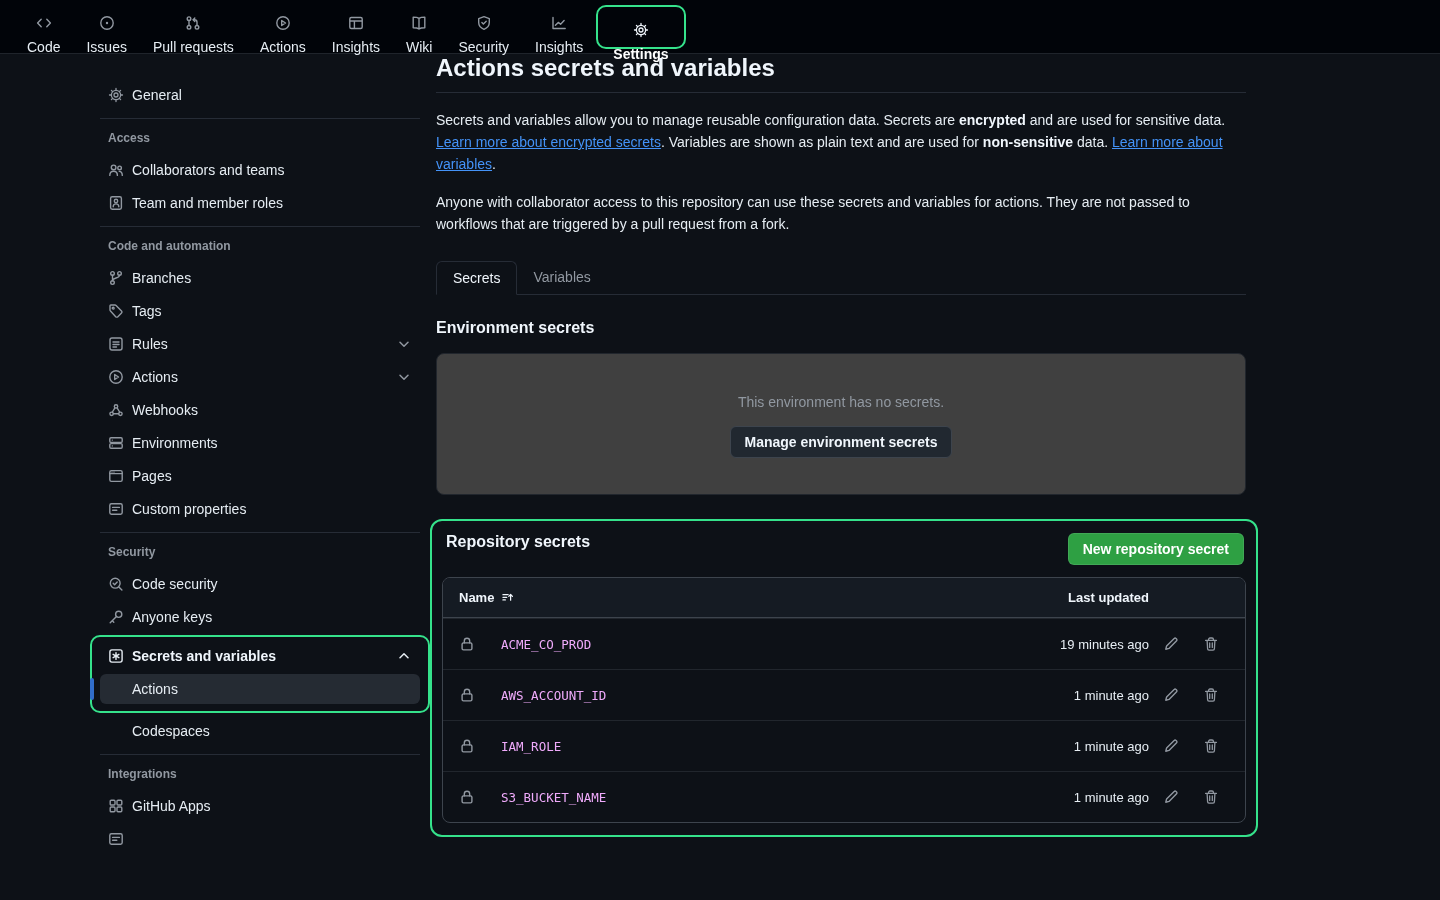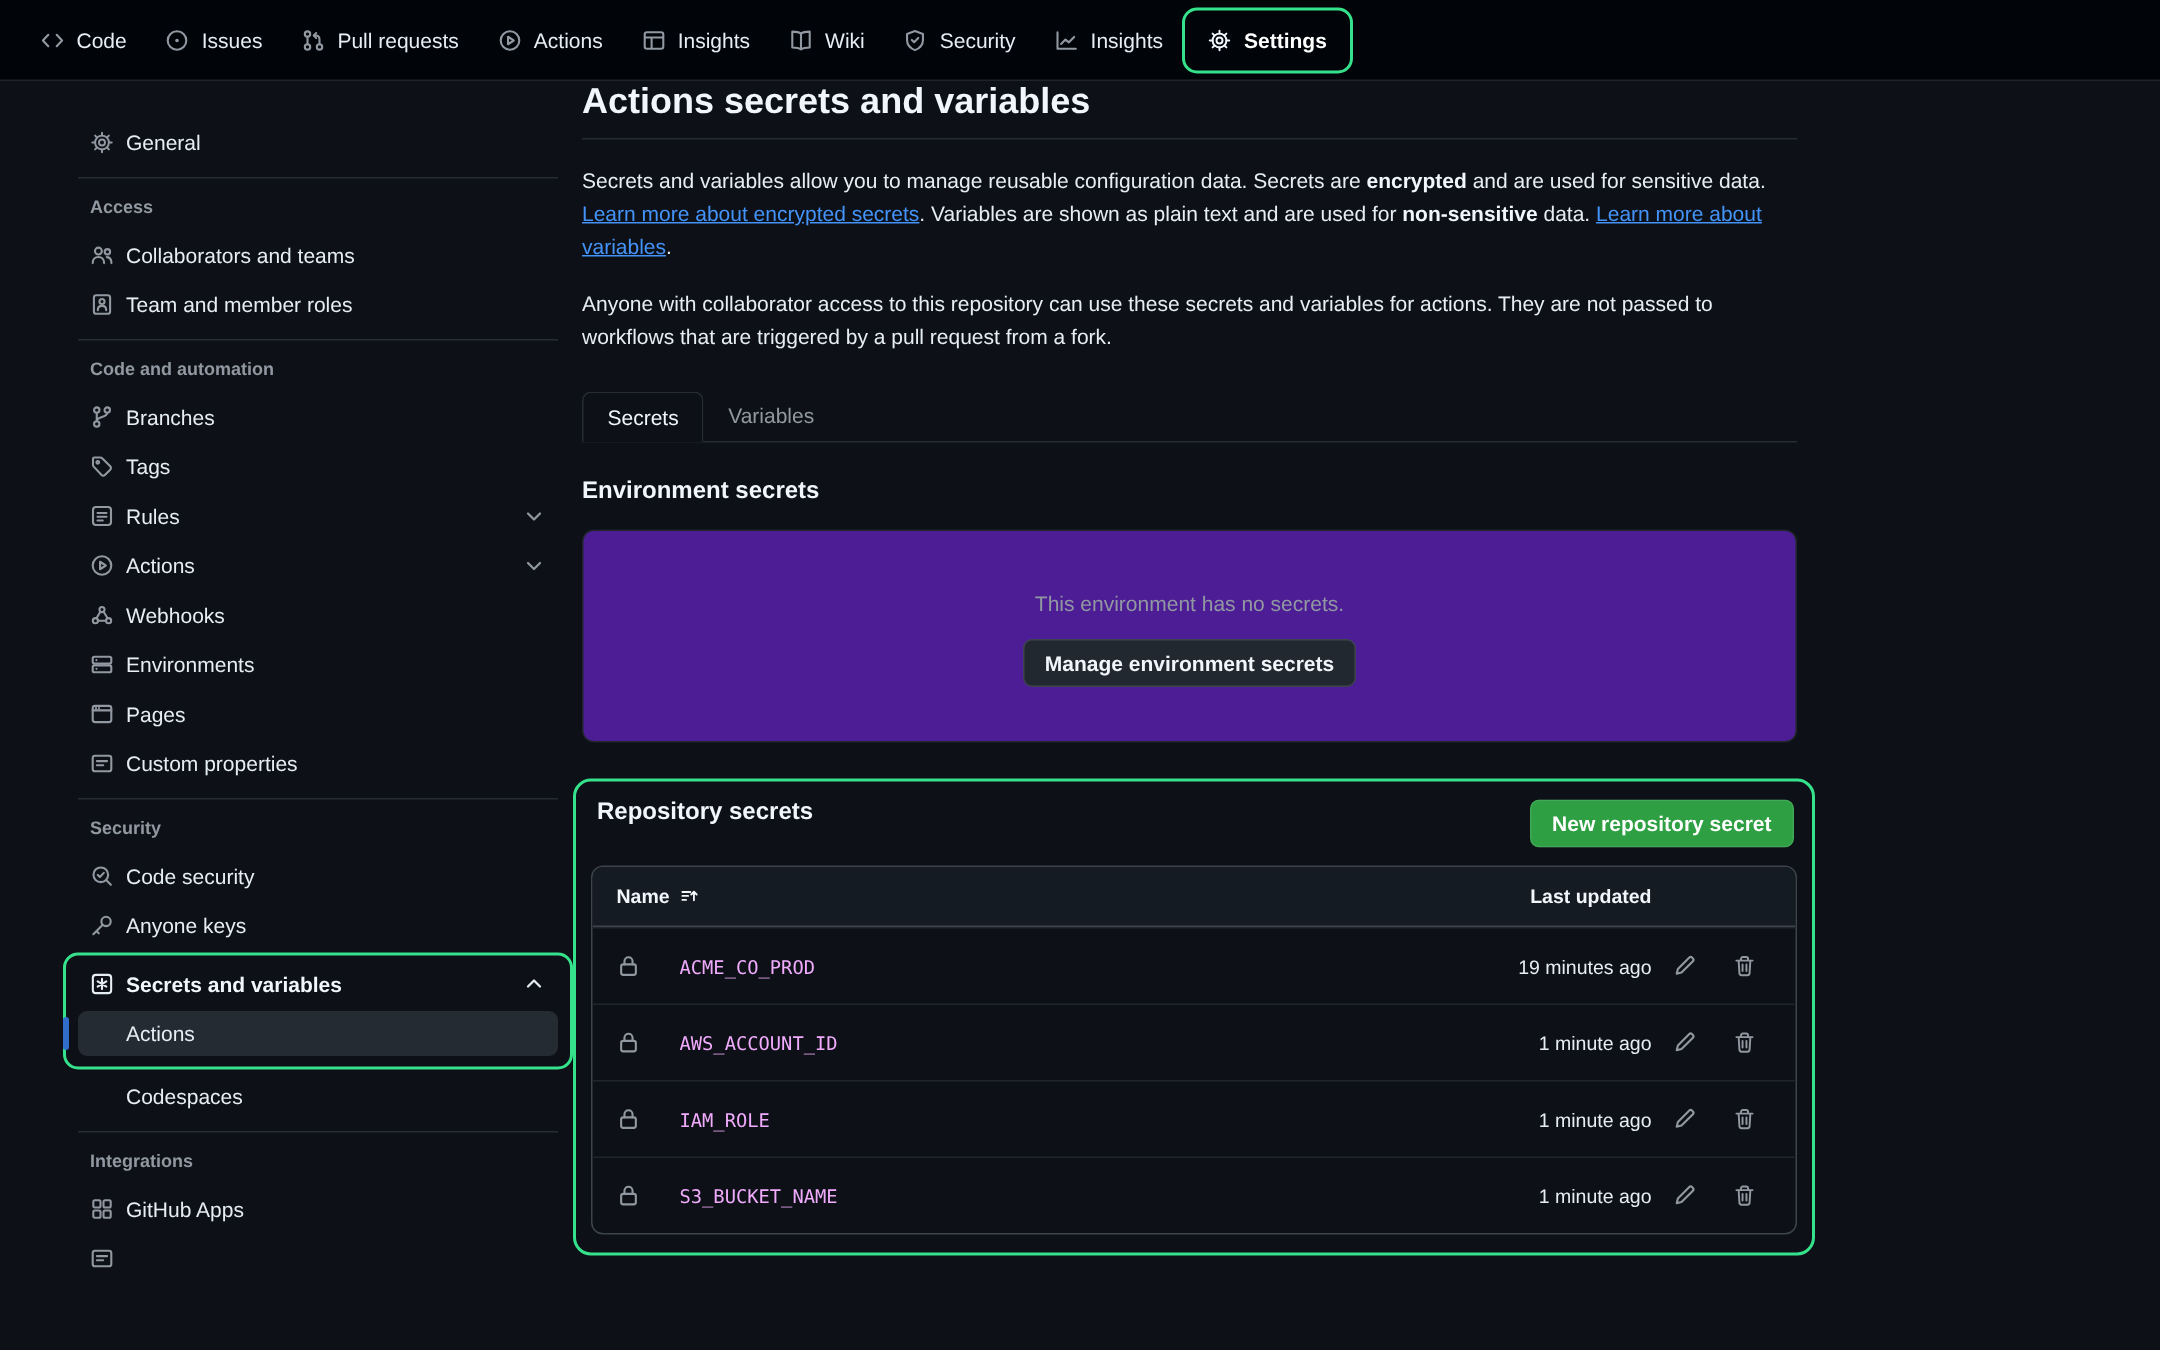--- a/index.html
+++ b/index.html
@@ -3,34 +3,34 @@
 <meta charset="utf-8">
 <style>
   * { box-sizing: border-box; }
   html, body { margin: 0; padding: 0; background: #0d1117; }
   body { font-family: "Liberation Sans", "DejaVu Sans", sans-serif; color: #e6edf3; }
   .page { width: 1440px; height: 900px; overflow: hidden; position: relative; background: #0d1117; }
 
   
   .topnav { height: 54px; background: #010409; border-bottom: 1px solid #1f242b; display: flex; align-items: center; padding: 0 14px; }
   .topnav nav { display: flex; align-items: center; height: 100%; }
-  .nav-item { display: flex; align-items: center; gap: 8px; padding: 4px 13px; height: 100%; font-size: 14px; color: #e6edf3; text-decoration: none; cursor: pointer; white-space: nowrap; }
+  .nav-item { display: flex; align-items: center; gap: 8px; padding: 15px 13px; height: 100%; font-size: 14px; color: #e6edf3; text-decoration: none; cursor: pointer; white-space: nowrap; flex-direction: column; }
   .nav-item .ico { color: #9198a1; }
   .nav-item--active { font-weight: 700; color: #ffffff; }
   .nav-item--active .ico { color: #f0f6fc; }
 
   
   .ann-ring { border: 2px solid var(--ann, #35e28b); border-radius: 10px; pointer-events: none; }
   .ring-settings { display: inline-flex; align-items: center; height: 44px; padding: 0 2px; pointer-events: auto; }
   .ring-sidebar { padding: 4px 8px; margin: 2px -10px 3px -10px; pointer-events: auto; }
   .ring-section { border-radius: 12px; padding: 10px 10px 12px 10px; margin: 24px -12px 0 -6px; pointer-events: auto; }
 
   
   .layout { display: flex; align-items: flex-start; }
-  .sidebar { width: 320px; margin: 26px 0 0 52px; flex: none; font-size: 14px; }
+  .sidebar { width: 320px; margin: 26px 0 0 100px; flex: none; font-size: 14px; }
   .main { width: 810px; margin-left: 16px; flex: none; }
 
   
   .side-item { display: flex; align-items: center; gap: 8px; height: 30px; margin-bottom: 3px; padding: 0 8px; border-radius: 6px; cursor: pointer; position: relative; color: #e6edf3; }
   .side-item .ico { color: #9198a1; }
   .side-item .chev { margin-left: auto; color: #9198a1; }
   .side-item--strong span.lbl { font-weight: 600; color: #f0f6fc; }
   .side-item--strong .ico { color: #e6edf3; }
   .side-section { border-top: 1px solid #262c36; margin-top: 8px; padding-top: 10px; }
   .side-header { color: #9198a1; font-size: 12px; font-weight: 600; padding: 0 8px; margin: 2px 0 10px 0; }
@@ -44,21 +44,21 @@
   p.prose { font-size: 14px; line-height: 22px; margin: 0 0 16px 0; color: #e6edf3; max-width: 810px; }
   p.prose b { font-weight: 700; color: #f0f6fc; }
   a.inline-link { color: var(--link, #4493f8); text-decoration: underline; cursor: pointer; }
 
   .tabnav { display: flex; border-bottom: 1px solid #262c36; margin: 26px 0 24px 0; }
   .tab { padding: 8px 16px; font-size: 14px; color: #9198a1; margin-bottom: -1px; cursor: pointer; }
   .tab--active { color: #f0f6fc; background: #0d1117; border: 1px solid #262c36; border-bottom-color: #0d1117; border-radius: 6px 6px 0 0; }
 
   h3.section-heading { font-size: 16px; font-weight: 600; color: #f0f6fc; margin: 0 0 16px 0; }
 
-  .env-box { background: #4c1d95; border: 1px solid #21262d; border-radius: 8px; text-align: center; padding: 40px 0 36px 0; }
+  .env-box { background: #404040; border: 1px solid #21262d; border-radius: 8px; text-align: center; padding: 40px 0 36px 0; }
   .env-empty { color: #9198a1; font-size: 14px; margin-bottom: 16px; }
 
   .btn { display: inline-flex; align-items: center; justify-content: center; height: 32px; padding: 0 14px; border-radius: 6px; font-size: 14px; font-weight: 600; cursor: pointer; border: 1px solid transparent; font-family: inherit; }
   .btn-secondary { background: #212830; color: #f0f6fc; border-color: #3d444d; }
   .btn-primary { background: var(--green, #2ea043); color: #ffffff; border-color: rgba(240,246,252,0.1); }
 
   .repo-header { display: flex; align-items: flex-start; justify-content: space-between; margin: 2px 2px 12px 4px; }
   .repo-title { font-size: 16px; font-weight: 600; color: #f0f6fc; }
 
   .secrets-table { border: 1px solid #3d444d; border-radius: 8px; overflow: hidden; background: #0d1117; }

